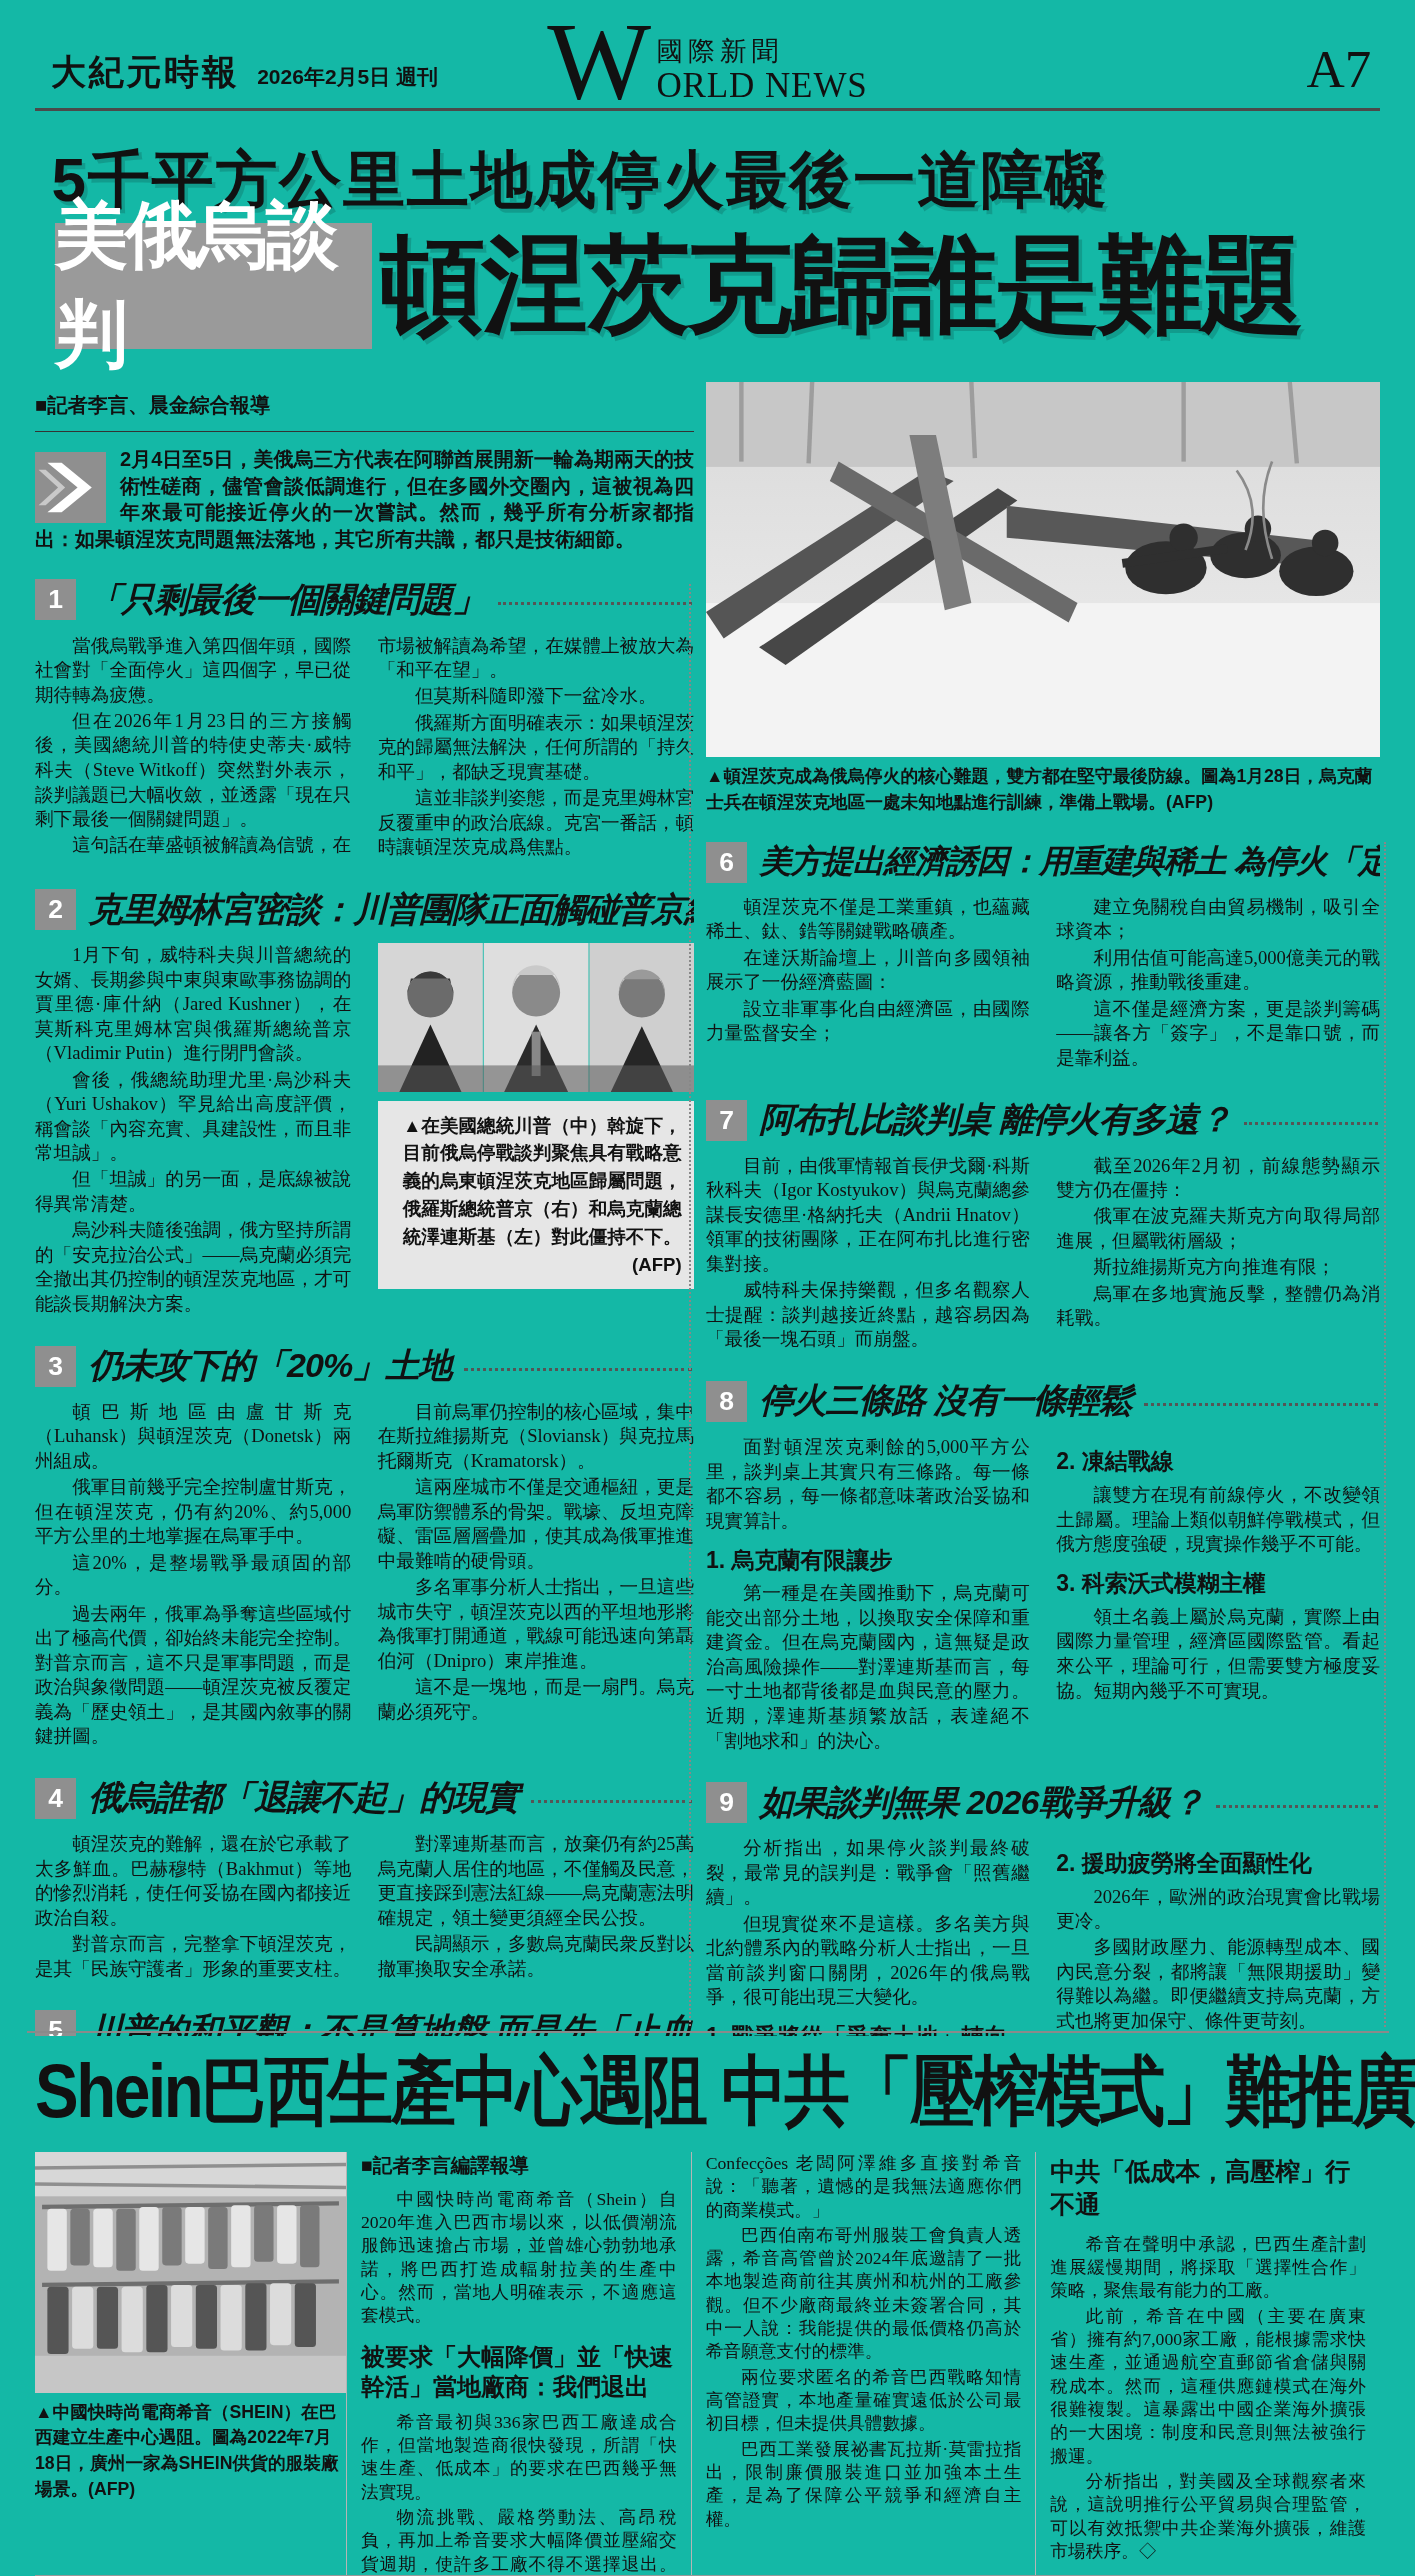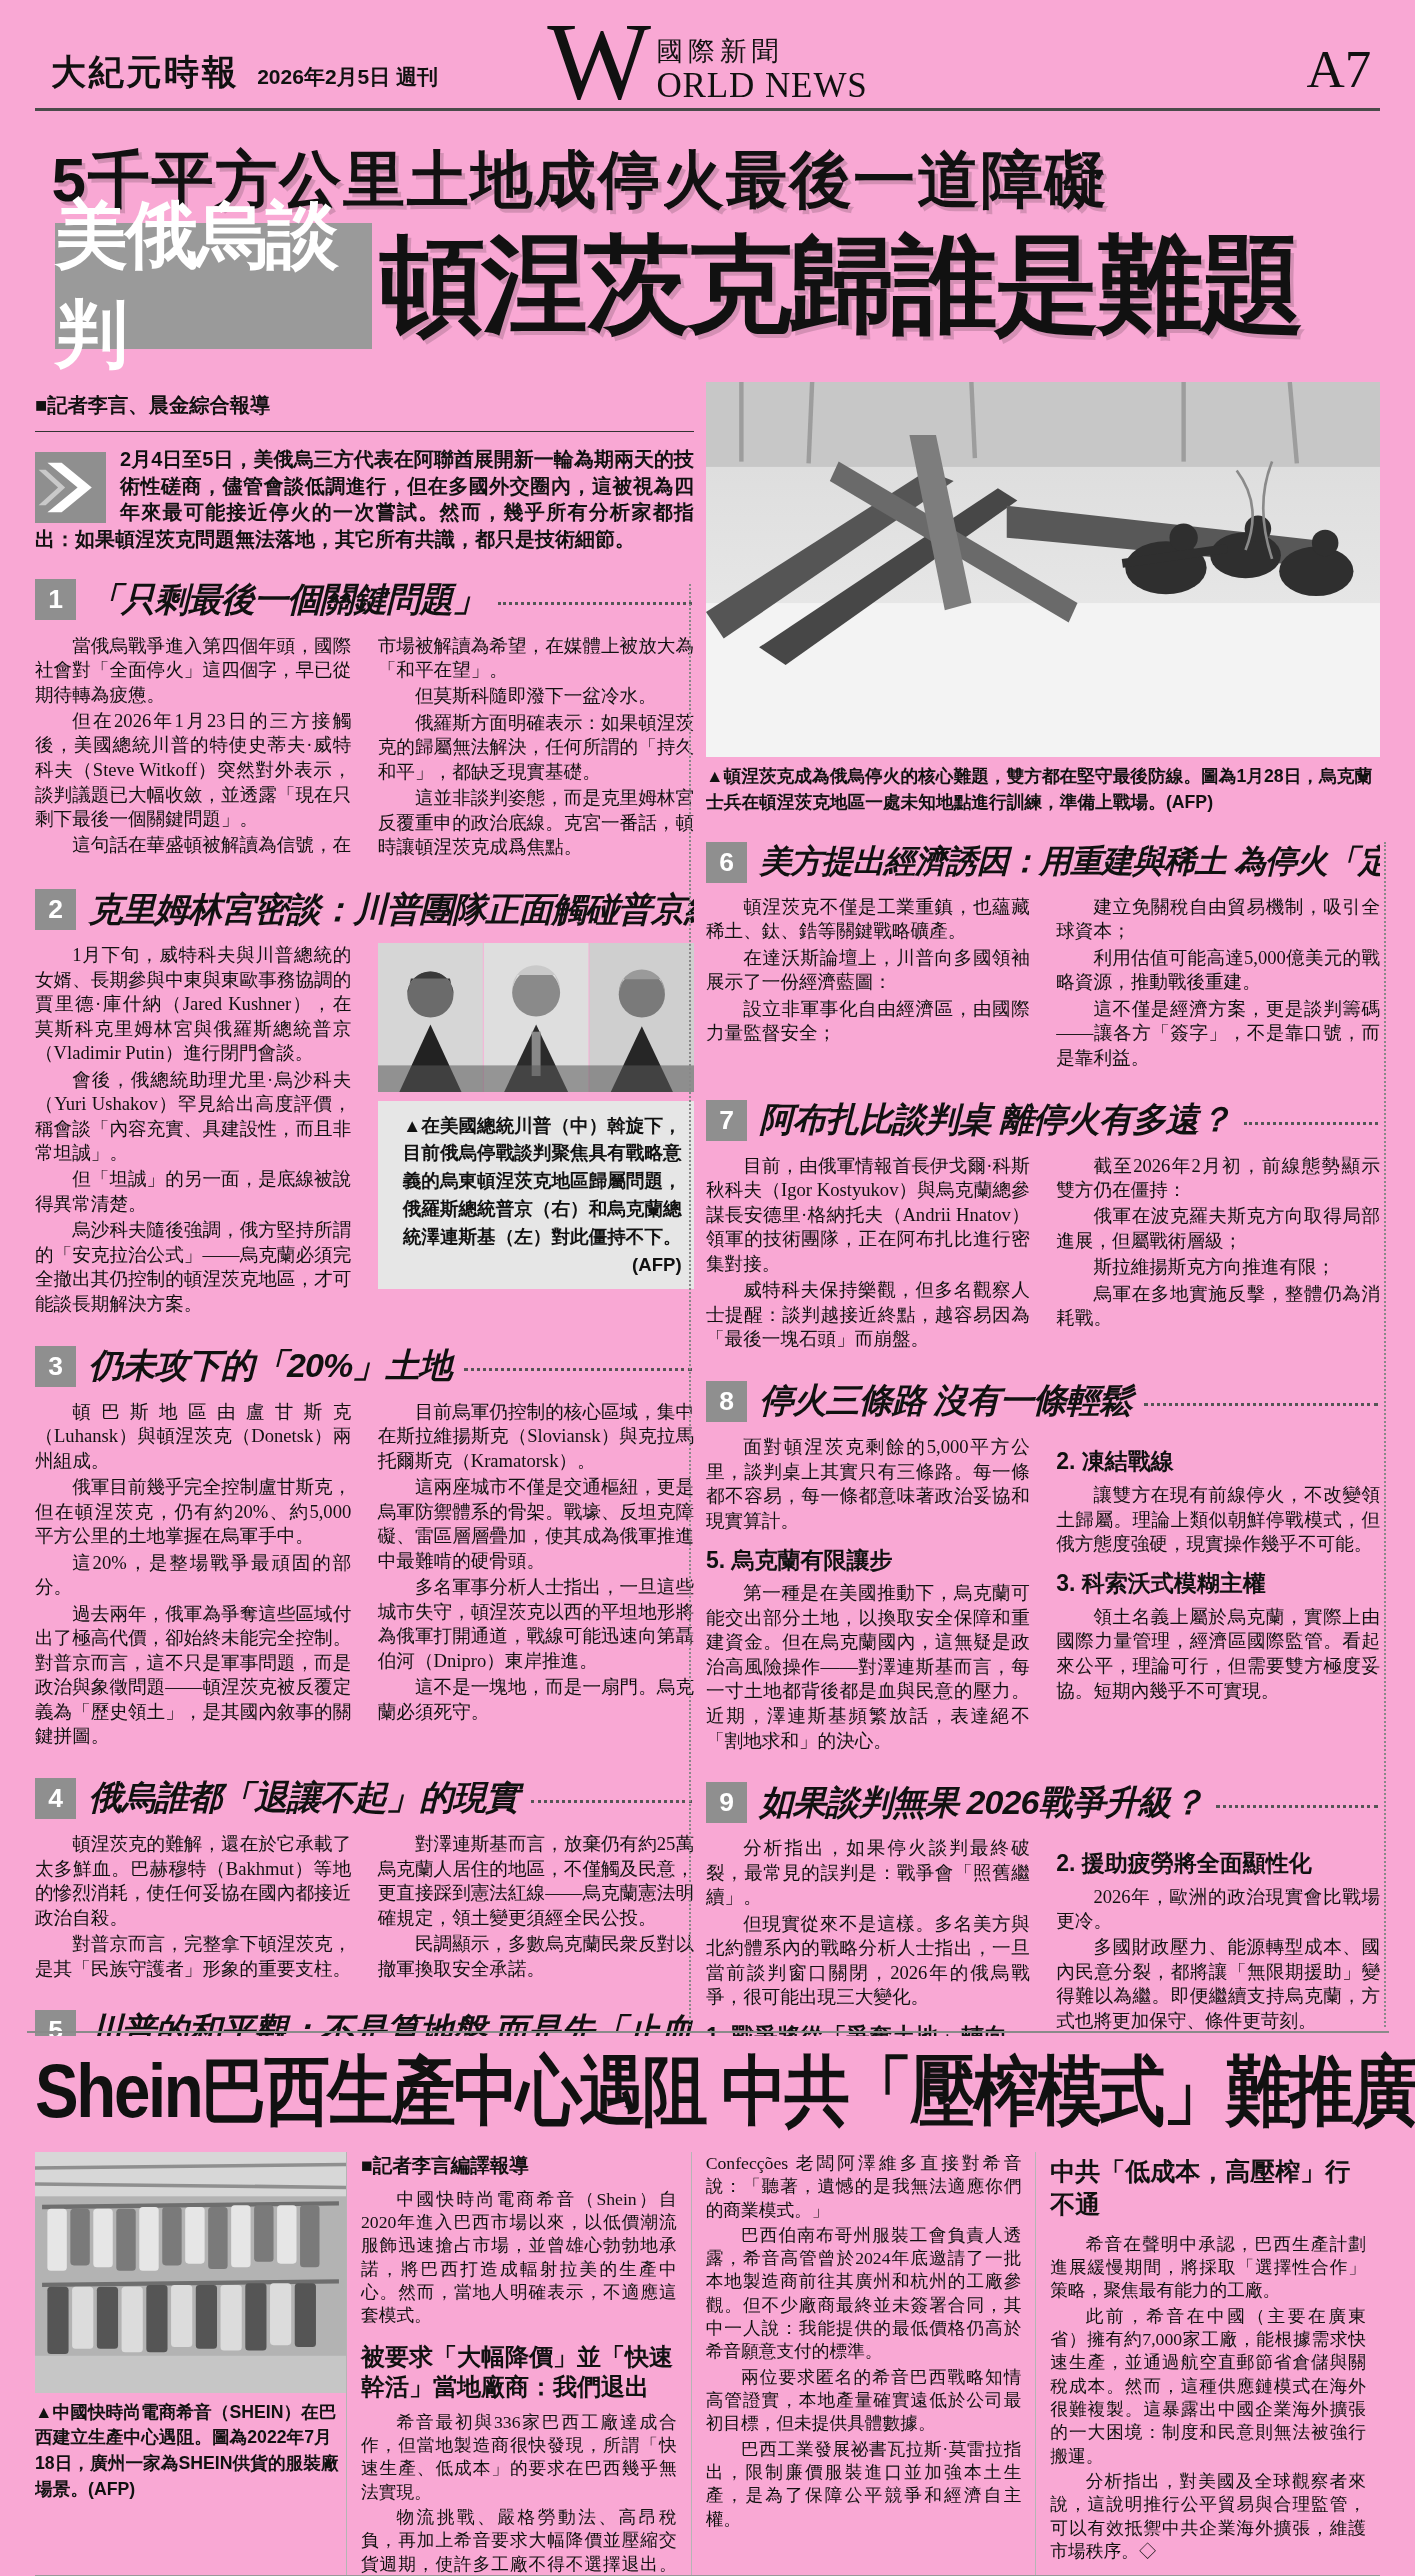--- a/index.html
+++ b/index.html
@@ -1,16 +1,16 @@
 <!DOCTYPE html>
 <html style="font-size:14px"><head>
 <meta charset="utf-8">
 <style>
   html,body{margin:0;padding:0;background:#777;}
-  .page{position:relative;width:1415px;height:2576px;background:#f9a8d4;margin:0 auto;overflow:hidden;
+  .page{position:relative;width:1415px;height:2576px;background:#14b8a6;margin:0 auto;overflow:hidden;
         font-family:"Liberation Sans",sans-serif;color:#111;}
   
   .masthead{position:absolute;top:23px;left:35px;width:1345px;height:85px;
             border-bottom:3.5px solid #4a4a4a;}
   .mast-left{position:absolute;left:16px;bottom:12.4px;display:flex;align-items:baseline;gap:17.7px;}
   .paper-name{font-family:"Liberation Serif",serif;font-size:35px;font-weight:900;letter-spacing:2.7px;}
   .paper-date{font-size:21px;font-weight:700;}
   .logo{position:absolute;left:50%;transform:translateX(-50%);bottom:3.5px;display:flex;align-items:flex-end;}
   .logo-w{font-family:"Liberation Serif",serif;font-size:110px;line-height:.78;font-weight:400;}
   .logo-right{display:flex;flex-direction:column;margin-left:5.3px;justify-content:flex-end;}
@@ -291,21 +291,21 @@
 
     <div class="section">
       <div class="sec-head">
         <div class="badge">8</div>
         <div class="sec-title">停火三條路 沒有一條輕鬆</div>
         <div class="leader"></div>
       </div>
       <div class="cols">
         <div class="col">
             <p class="para">面對頓涅茨克剩餘的5,000平方公里，談判桌上其實只有三條路。每一條都不容易，每一條都意味著政治妥協和現實算計。</p>
-            <div class="sub-h">5. 烏克蘭有限讓步</div>
+            <div class="sub-h">1. 烏克蘭有限讓步</div>
             <p class="para">第一種是在美國推動下，烏克蘭可能交出部分土地，以換取安全保障和重建資金。但在烏克蘭國內，這無疑是政治高風險操作——對澤連斯基而言，每一寸土地都背後都是血與民意的壓力。近期，澤連斯基頻繁放話，表達絕不「割地求和」的決心。</p>
           </div>
         <div class="col">
             <div class="sub-h">2. 凍結戰線</div>
             <p class="para">讓雙方在現有前線停火，不改變領土歸屬。理論上類似朝鮮停戰模式，但俄方態度強硬，現實操作幾乎不可能。</p>
             <div class="sub-h">3. 科索沃式模糊主權</div>
             <p class="para">領土名義上屬於烏克蘭，實際上由國際力量管理，經濟區國際監管。看起來公平，理論可行，但需要雙方極度妥協。短期內幾乎不可實現。</p>
           </div>
       </div>
     </div>

